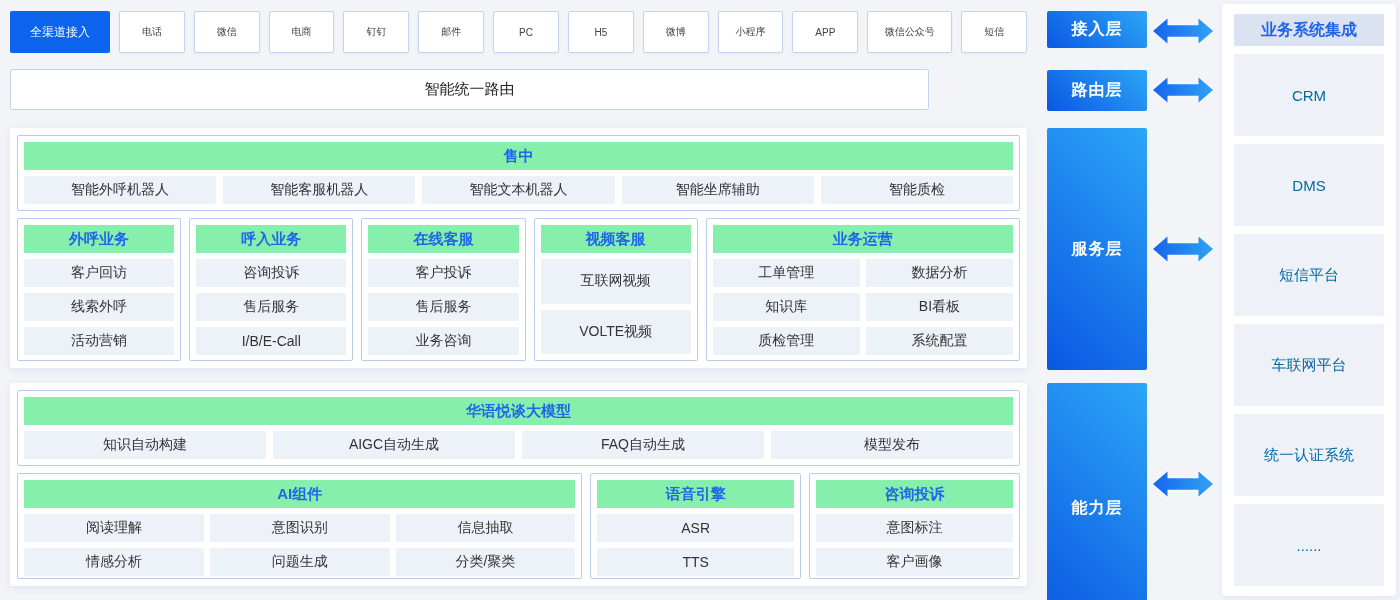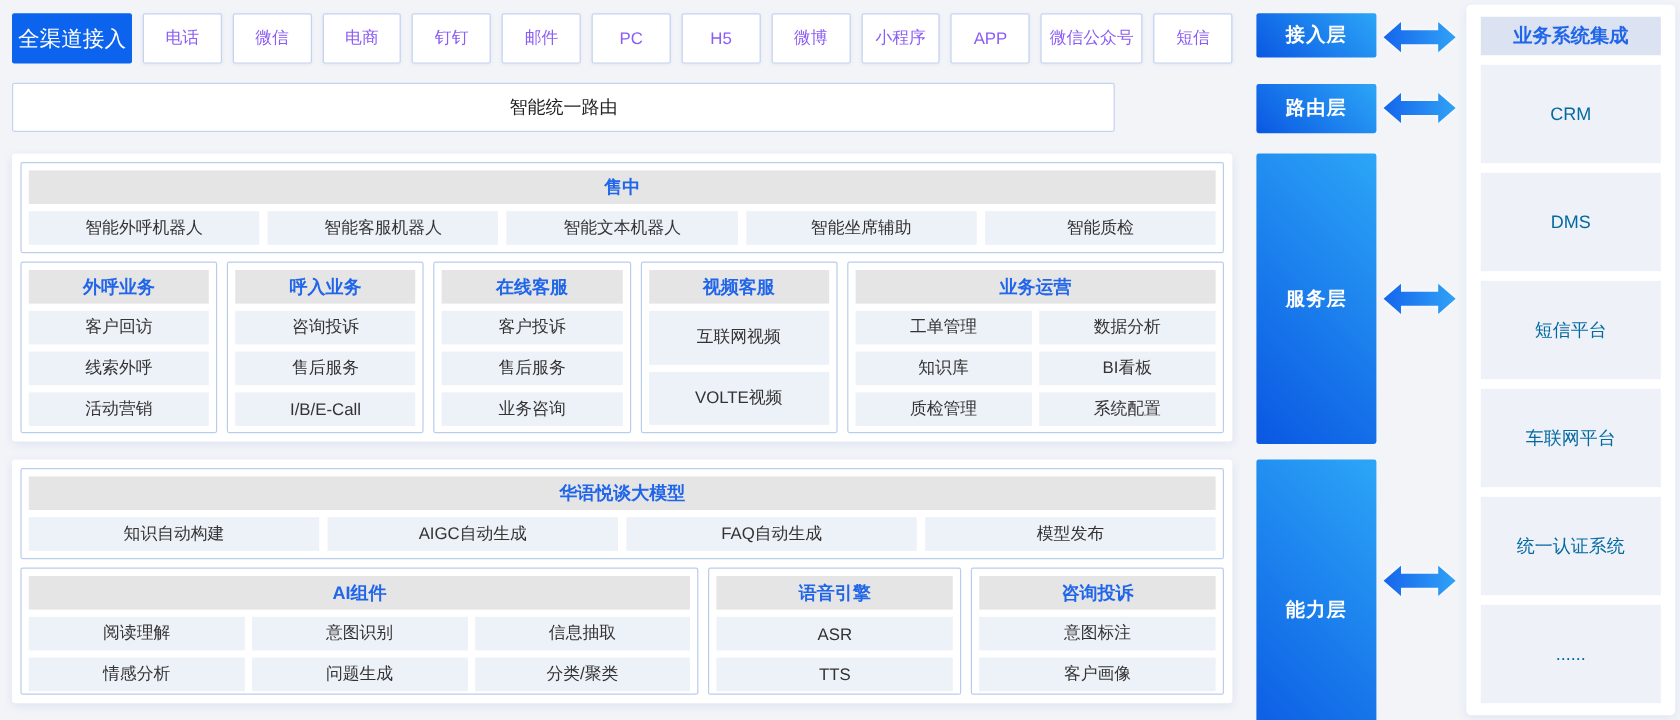--- a/index.html
+++ b/index.html
@@ -14,29 +14,29 @@
   .stage { position:absolute; inset:0; }
 
   
   .channels {
     position:absolute; left:10px; top:11px; width:1017px; height:42px;
     display:flex; gap:9px;
   }
   .primary-btn {
     flex:0 0 100px;
     background:#0c63ee; color:#fff;
-    font-size:18px; font-weight:500;
+    font-size:12px; font-weight:500;
     display:flex; align-items:center; justify-content:center;
     border-radius:2px;
   }
   .chan {
     flex:1 1 0;
     background:#fff; border:1px solid #c4d3ee; border-radius:2px;
     display:flex; align-items:center; justify-content:center;
-    font-size:14px; color:#8b5cf6;
+    font-size:10px; color:#404040;
     box-shadow:0 1px 3px rgba(90,120,180,.08);
     white-space:nowrap;
   }
   .chan.wide { flex:1.3 1 0; }
 
   
   .route-bar {
     position:absolute; left:10px; top:69px; width:919px; height:41px;
     background:#fff; border:1px solid #c4d3ee; border-radius:2px;
     display:flex; align-items:center; justify-content:center;
@@ -51,21 +51,21 @@
     padding:7px;
   }
   .panel.service { top:128px; height:240px; }
   .panel.capability { top:383px; height:203px; }
 
   .boxed {
     border:1px solid #b9cdec; border-radius:2px;
     padding:6px;
   }
   .hd {
-    height:28px; background:#e5e5e5;
+    height:28px; background:#86efac;
     color:#2166e8; font-weight:bold; font-size:15px;
     display:flex; align-items:center; justify-content:center;
     flex:0 0 28px;
   }
   .cell {
     background:#edf1f8; color:#333; font-size:14px;
     display:flex; align-items:center; justify-content:center;
     min-height:28px; white-space:nowrap;
   }
   .cells-row { display:flex; gap:7px; margin-top:6px; }

